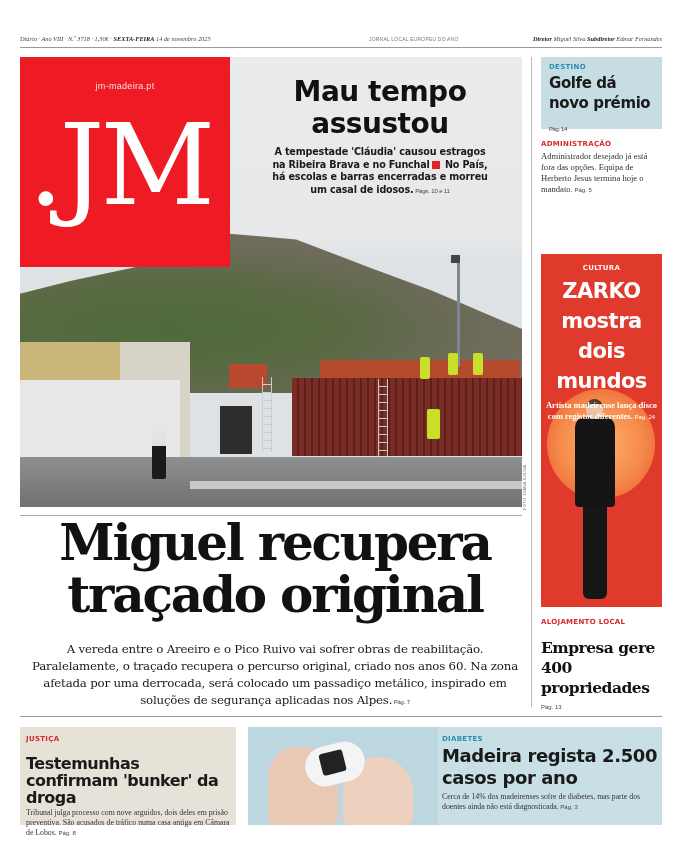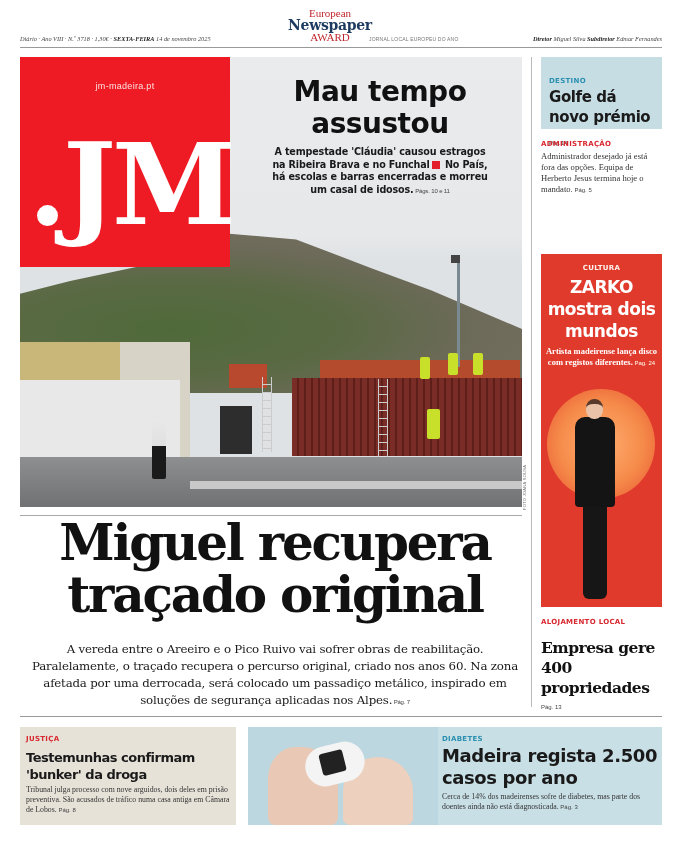--- a/index.html
+++ b/index.html
@@ -39,90 +39,85 @@
   .curb { position:absolute; left:170px; top:424px; width:332px; height:8px; background:#c9c9c9; }
   .worker { position:absolute; width:10px; background:#c8e02a; border-radius:2px; }
   .runner { position:absolute; left:132px; top:362px; width:14px; height:60px;
      background:linear-gradient(180deg,#e9e9e9 0%,#e0e0e0 45%,#1a1a1a 45%,#1a1a1a 100%); border-radius:5px 5px 2px 2px; }
   .pole { position:absolute; left:437px; top:204px; width:3px; height:106px; background:#7a8a90; }
   .pole-head { position:absolute; left:431px; top:198px; width:9px; height:8px; background:#444; }
   .credit { position:absolute; left:522px; top:440px; width:10px; height:70px; font-size:4px; color:#777; writing-mode:vertical-rl; transform:rotate(180deg); letter-spacing:0.3px; }
 
   .logo { position:absolute; left:20px; top:57px; width:210px; height:210px; background:#ee1b24; }
   .logo-url { position:absolute; left:0; top:24px; width:100%; text-align:center; font-size:9px; color:#fde0e0; letter-spacing:0.3px; }
-  .logo-jm { position:absolute; left:8px; top:72px; font-family:"DejaVu Serif", serif; font-weight:bold; font-size:112px; color:#fff; letter-spacing:-4px; line-height:1; }
+  .logo-jm { position:absolute; left:8px; top:52px; font-family:"DejaVu Serif", serif; font-weight:normal; font-size:112px; color:#fff; letter-spacing:-4px; line-height:1; }
 
   .lead1 { position:absolute; left:268px; top:76px; width:224px; text-align:center; }
   .lead1 h2 { font-family:"DejaVu Sans", sans-serif; font-weight:bold; font-size:28px; line-height:32px; color:#111; letter-spacing:-0.5px; }
   .lead1 p { margin-top:6px; font-family:"DejaVu Sans", sans-serif; font-weight:bold; font-size:9.6px; line-height:12.5px; color:#1a1a1a; letter-spacing:-0.15px; }
   .sq { display:inline-block; width:8px; height:8px; background:#e3202a; vertical-align:-1px; margin:0 2px; }
   .pg { font-family:"Liberation Sans", sans-serif; font-weight:normal; font-size:6px; color:#444; }
 
   .rule-mid { position:absolute; left:20px; top:515px; width:502px; height:1px; background:#aaa; }
   .main-head { position:absolute; left:20px; top:517px; width:510px; text-align:center; font-family:"DejaVu Serif", serif; font-weight:bold; font-size:50px; line-height:52px; color:#111; letter-spacing:-2.2px; }
   .main-deck { position:absolute; left:30px; top:641px; width:490px; text-align:center; font-family:"DejaVu Serif", serif; font-size:11.8px; line-height:17px; color:#1a1a1a; letter-spacing:-0.2px; }
 
   .vrule { position:absolute; left:531px; top:57px; width:1px; height:650px; background:#bbb; }
 
   .side { position:absolute; left:541px; width:121px; }
   .kicker { font-family:"DejaVu Sans", sans-serif; font-weight:bold; font-size:7px; letter-spacing:0.3px; }
-  .destino { top:57px; height:72px; background:#c7dde4; padding:20px 8px; }
+  .destino { top:57px; height:72px; background:#c7dde4; padding:6px 8px; }
   .destino .kicker { color:#2b8fb0; }
   .destino h3 { font-family:"DejaVu Sans", sans-serif; font-weight:bold; font-size:15px; line-height:20px; color:#1a1a1a; letter-spacing:-0.4px; margin-top:2px; }
   .admin { top:140px; }
   .admin .kicker { color:#d8272f; }
   .admin h3 { font-family:"DejaVu Serif", serif; font-weight:bold; font-size:17px; line-height:21px; color:#111; letter-spacing:-0.6px; margin-top:4px; }
   .admin p { font-family:"Liberation Serif", serif; font-size:8.6px; line-height:11px; color:#333; margin-top:3px; }
   .cultura { top:254px; height:353px; background:#e03a2c; overflow:hidden; }
   .cultura .txt { position:relative; z-index:2; text-align:center; padding-top:10px; }
   .cultura .kicker { color:#fff2ec; }
-  .cultura h3 { font-family:"DejaVu Sans", sans-serif; font-weight:bold; font-size:17px; line-height:22px; color:#fff; letter-spacing:-0.5px; margin-top:4px; }
+  .cultura h3 { font-family:"DejaVu Sans", sans-serif; font-weight:bold; font-size:21px; line-height:30px; color:#fff; letter-spacing:-0.5px; margin-top:4px; }
   .cultura p { font-family:"Liberation Serif", serif; font-weight:bold; font-size:8.5px; line-height:11px; color:#fff; margin-top:4px; }
   .cultura .pg { color:#ffe; }
   .spot { position:absolute; left:6px; top:135px; width:108px; height:110px; border-radius:50%;
      background:radial-gradient(circle,#ffb070 0%,#f58a4a 55%,#e8502e 100%); }
   .person { position:absolute; left:30px; top:145px; width:52px; height:205px; }
   .person .head { position:absolute; left:15px; top:0; width:17px; height:20px; border-radius:45%; background:#e9c2a8; border-top:5px solid #5a3a2a; }
   .person .body { position:absolute; left:4px; top:18px; width:40px; height:90px; background:#141414; border-radius:10px 10px 4px 4px; }
   .person .legs { position:absolute; left:12px; top:105px; width:24px; height:95px; background:#161616; border-radius:2px 2px 6px 6px; }
 
   .aloj { top:618px; }
   .aloj .kicker { color:#d8272f; }
   .aloj h3 { font-family:"DejaVu Serif", serif; font-weight:bold; font-size:15.5px; line-height:20px; color:#111; letter-spacing:-0.5px; margin-top:12px; }
   .aloj .pg { display:block; margin-top:6px; }
 
   .rule-bottom { position:absolute; left:20px; top:716px; width:642px; height:1px; background:#999; }
 
   .justica { position:absolute; left:20px; top:727px; width:216px; height:98px; background:#e6e2d8; padding:8px 6px; }
   .justica .kicker { color:#d8272f; }
-  .justica h3 { font-family:"DejaVu Sans", sans-serif; font-weight:bold; font-size:13px; line-height:17px; color:#1a1a1a; letter-spacing:-0.5px; margin-top:6px; }
+  .justica h3 { font-family:"DejaVu Sans", sans-serif; font-weight:bold; font-size:16px; line-height:17px; color:#1a1a1a; letter-spacing:-0.5px; margin-top:12px; }
   .justica p { font-family:"Liberation Serif", serif; font-size:7.8px; line-height:10px; color:#333; margin-top:2px; }
 
   .diabetes { position:absolute; left:248px; top:727px; width:414px; height:98px; background:#c8dfe6; overflow:hidden; }
   .diab-photo { position:absolute; left:0; top:0; width:190px; height:98px; background:#bcd7df; }
   .hand1 { position:absolute; left:20px; top:20px; width:70px; height:78px; background:#e9c9b5; border-radius:40% 50% 10% 10%; }
   .hand2 { position:absolute; left:95px; top:30px; width:70px; height:68px; background:#edd0bd; border-radius:50% 50% 10% 10%; }
   .meter { position:absolute; left:57px; top:17px; width:60px; height:40px; background:#f4f4f4; border-radius:20px; transform:rotate(-14deg); }
   .meter .screen { position:absolute; left:16px; top:7px; width:24px; height:22px; background:#222; border-radius:3px; }
   .diab-text { position:absolute; left:194px; top:8px; width:216px; }
   .diab-text .kicker { color:#2b8fb0; }
   .diab-text h3 { font-family:"DejaVu Sans", sans-serif; font-weight:bold; font-size:18px; line-height:22px; color:#1a1a1a; letter-spacing:-0.4px; margin-top:2px; }
   .diab-text p { font-family:"Liberation Serif", serif; font-size:7.8px; line-height:10px; color:#333; margin-top:3px; }
 </style>
 </head>
 <body>
 
 <div class="masthead">
   <div class="mast-left">
     <span>Diário · Ano VIII · N.º 3718 · 1,30€ · </span><b>SEXTA-FEIRA</b><span> 14 de novembro 2025</span>
-  </div>
-  <div class="award">
-    <div class="eu">European</div>
-    <div class="np">Newspaper</div>
-    <div class="aw">AWARD</div>
   </div>
   <div class="award-sub">JORNAL LOCAL EUROPEU DO ANO</div>
   <div class="mast-right">
     <b>Diretor</b><span> Miguel Silva </span><b>Subdiretor</b><span> Edmar Fernandes</span>
   </div>
 </div>
 <div class="mast-rule"></div>
 
 <div class="hero-photo">
   <div class="hill"></div>

